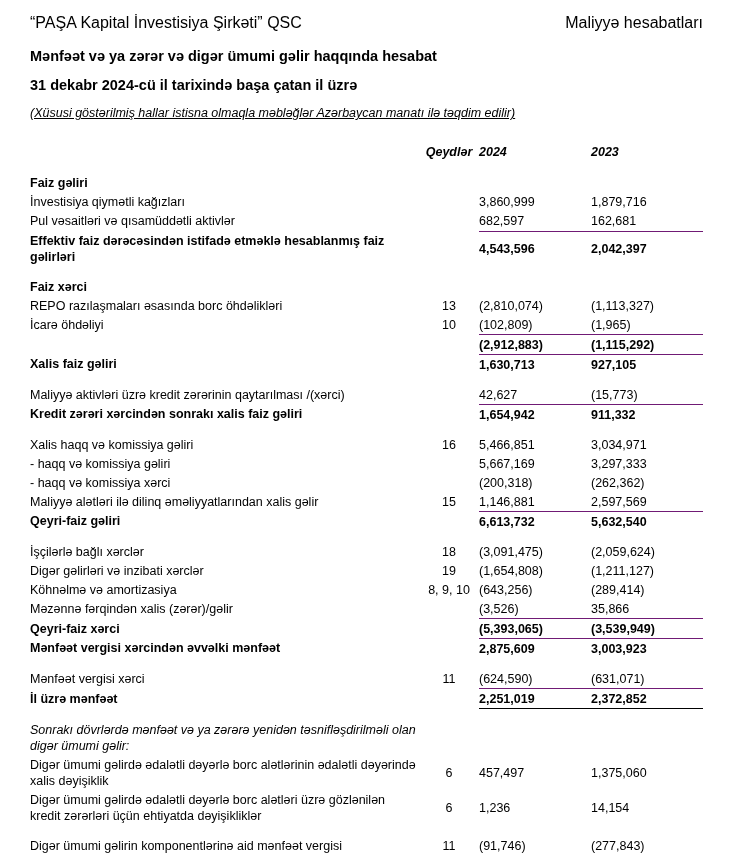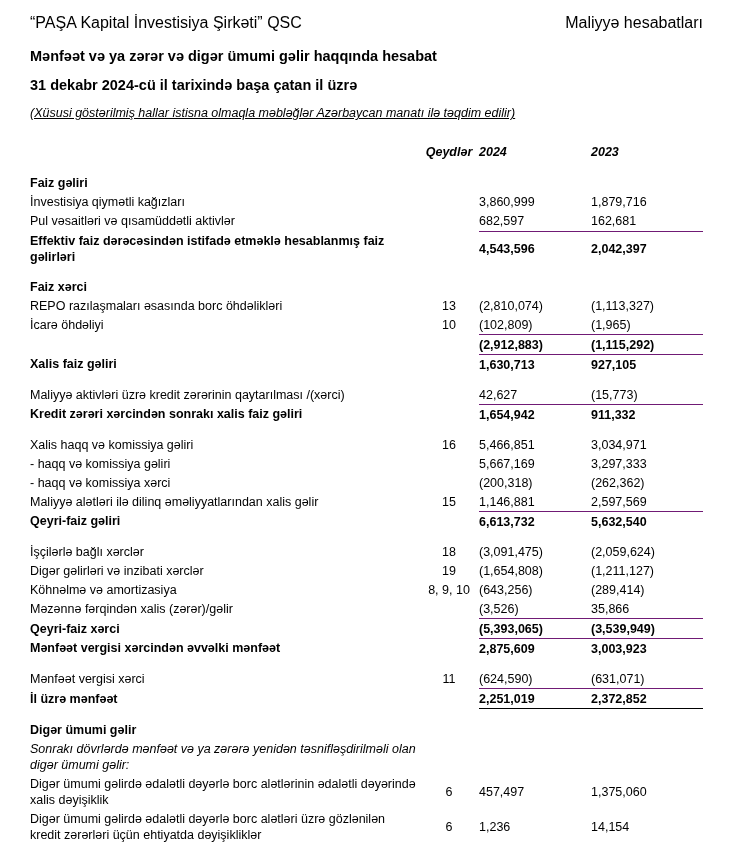--- a/index.html
+++ b/index.html
@@ -236,26 +236,20 @@
         </tr>
         <tr class="bold ">
           <td class="label">İl üzrə mənfəət</td>
           <td class="note"></td>
           <td class="num topline bottomline">2,251,019</td>
           <td class="num topline bottomline">2,372,852</td>
         </tr>
         <tr class="spacer">
           <td colspan="4"></td>
         </tr>
-        <tr class="bold ">
-          <td class="label">Digər ümumi gəlir</td>
-          <td class="note"></td>
-          <td class="num"></td>
-          <td class="num"></td>
-        </tr>
         <tr class="italic">
           <td class="label">Sonrakı dövrlərdə mənfəət və ya zərərə yenidən təsnifləşdirilməli olan digər ümumi gəlir:</td>
           <td class="note"></td>
           <td class="num"></td>
           <td class="num"></td>
         </tr>
         <tr class="">
           <td class="label">Digər ümumi gəlirdə ədalətli dəyərlə borc alətlərinin ədalətli dəyərində xalis dəyişiklik</td>
           <td class="note">6</td>
           <td class="num">457,497</td>

